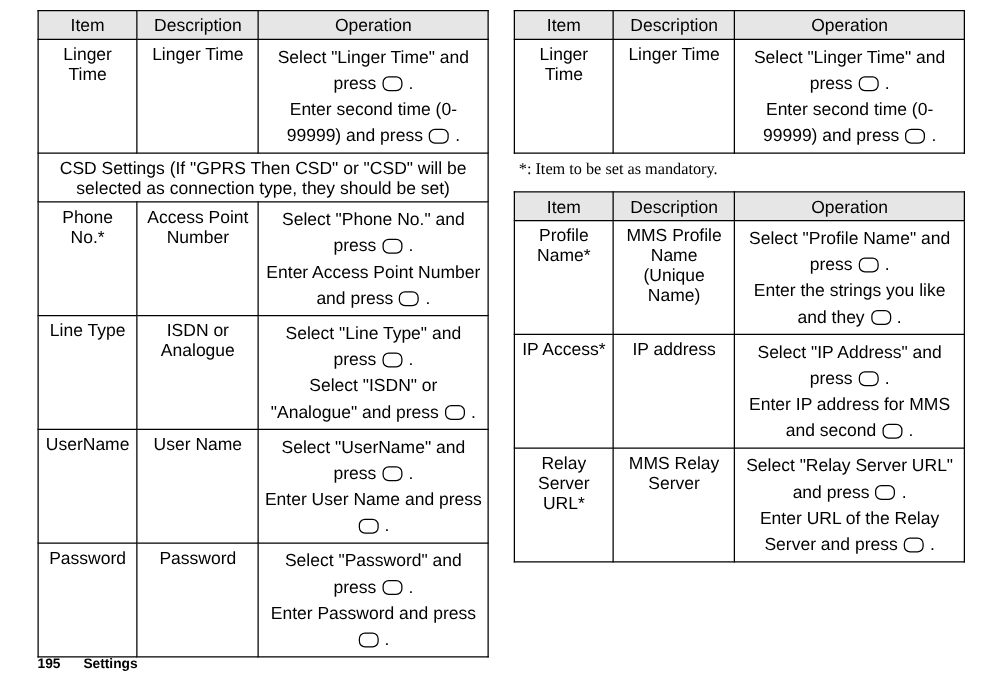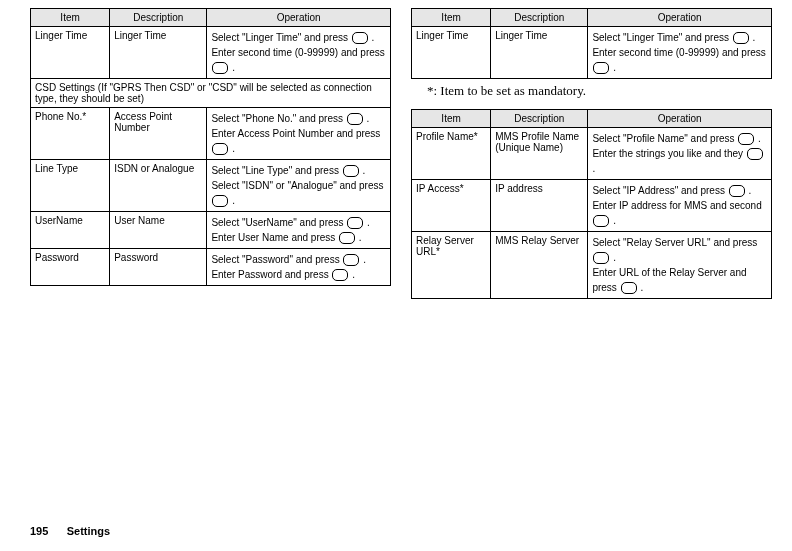--- a/index.html
+++ b/index.html
@@ -1,25 +1,25 @@
 <!DOCTYPE html>
 <html><head>
 <meta charset="utf-8">
 <style>
   html,body{margin:0;padding:0;background:#fff;font-family:Arial,Helvetica,sans-serif;color:#000;font-size:11px}
   .page{width:792px;height:551px;box-sizing:border-box;padding:8px 20px 0 30px;position:relative}
   .cols{display:flex;gap:20px}
   .col{flex:1}
-  table{border-collapse:collapse;width:100%;font-size:10px}
-  th,td{border:1px solid #000;padding:3px 4px;vertical-align:top;text-align:left}
+  table{border-collapse:collapse;width:100%;font-size:14px}
+  th,td{border:1px solid #000;padding:3px 4px;vertical-align:top;text-align:center}
   th{background:#e6e6e6;font-weight:normal;text-align:center}
   .op{line-height:1.5}
   .section-row td{border-left:1px solid #000;border-right:1px solid #000}
   .icon{display:inline-block;width:14px;height:10px;border:1px solid #000;border-radius:5px;vertical-align:middle;margin:0 1px}
-  .note{font-family:"Times New Roman",serif;font-size:13px;margin:4px 16px 10px}
+  .note{font-family:"Times New Roman",serif;font-size:13px;margin:4px 4px 10px}
   .h2{font-family:"Times New Roman",serif;font-size:14px;margin:4px 0 6px}
   .footer{position:absolute;left:30px;bottom:14px;font-size:11px}
   .footer b{font-weight:bold}
   .col1{width:22%}
   .col2{width:27%}
   .col3{width:51%}
 </style>
 </head>
 <body>
 

